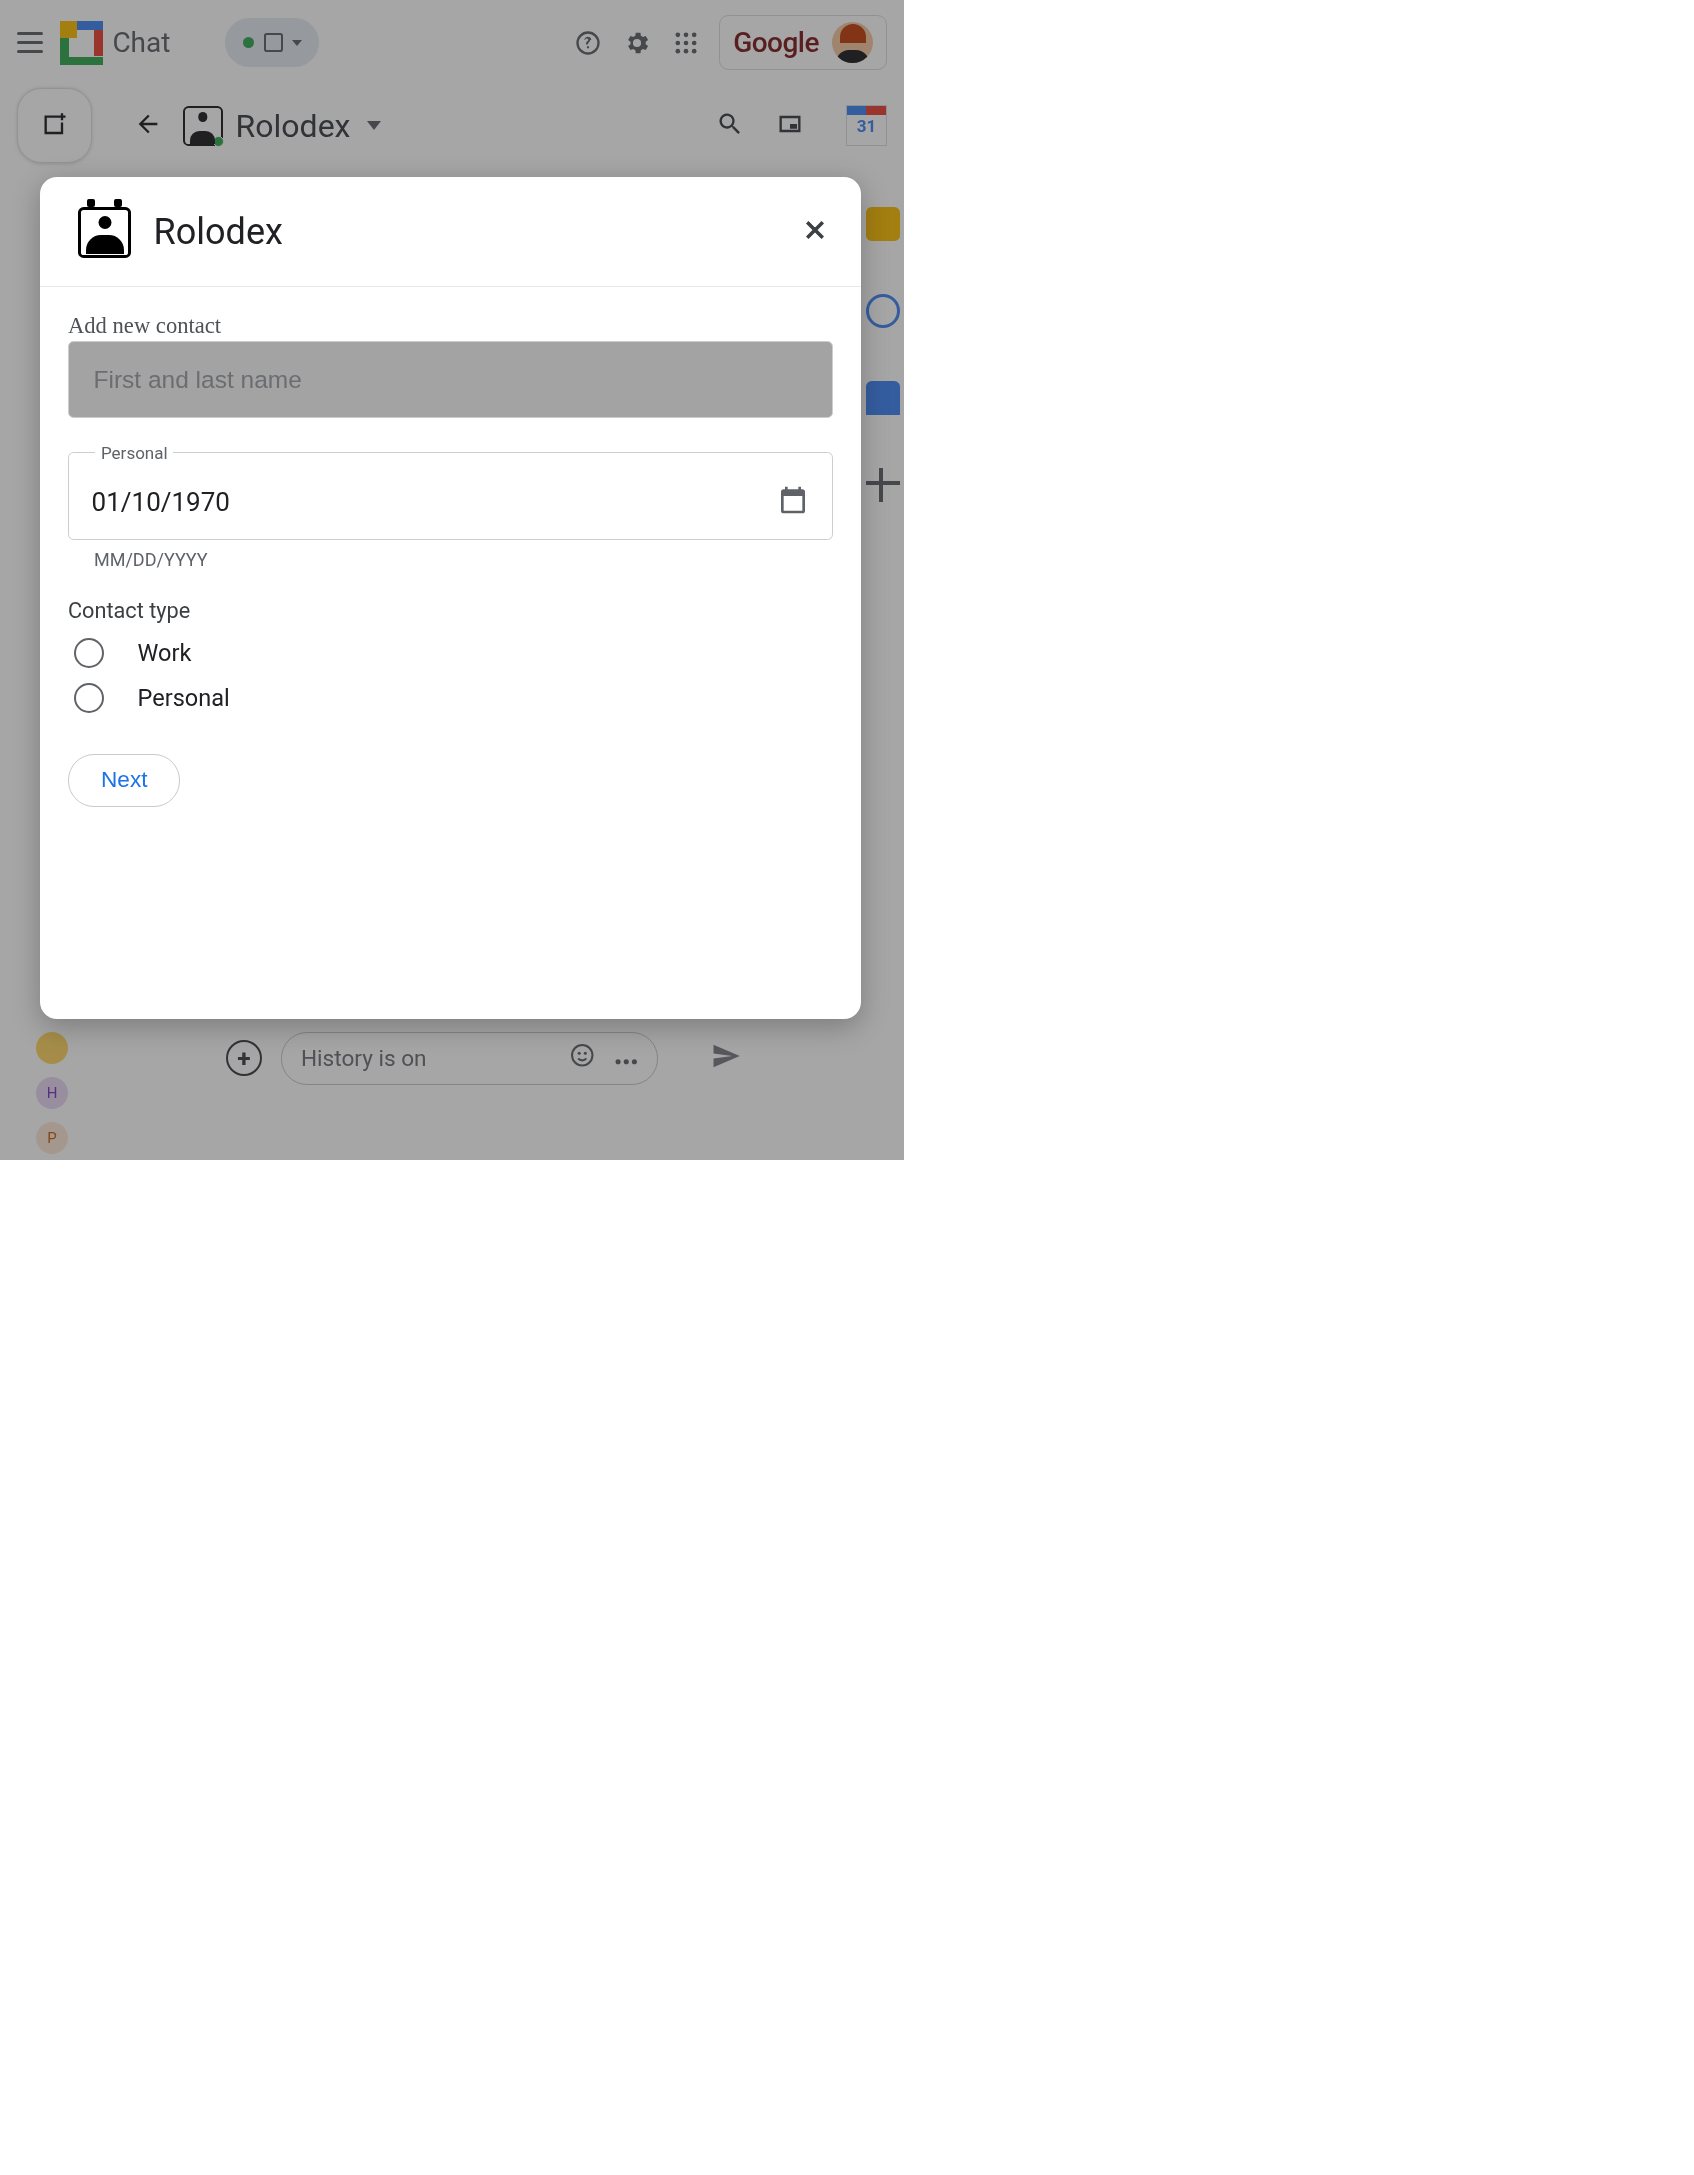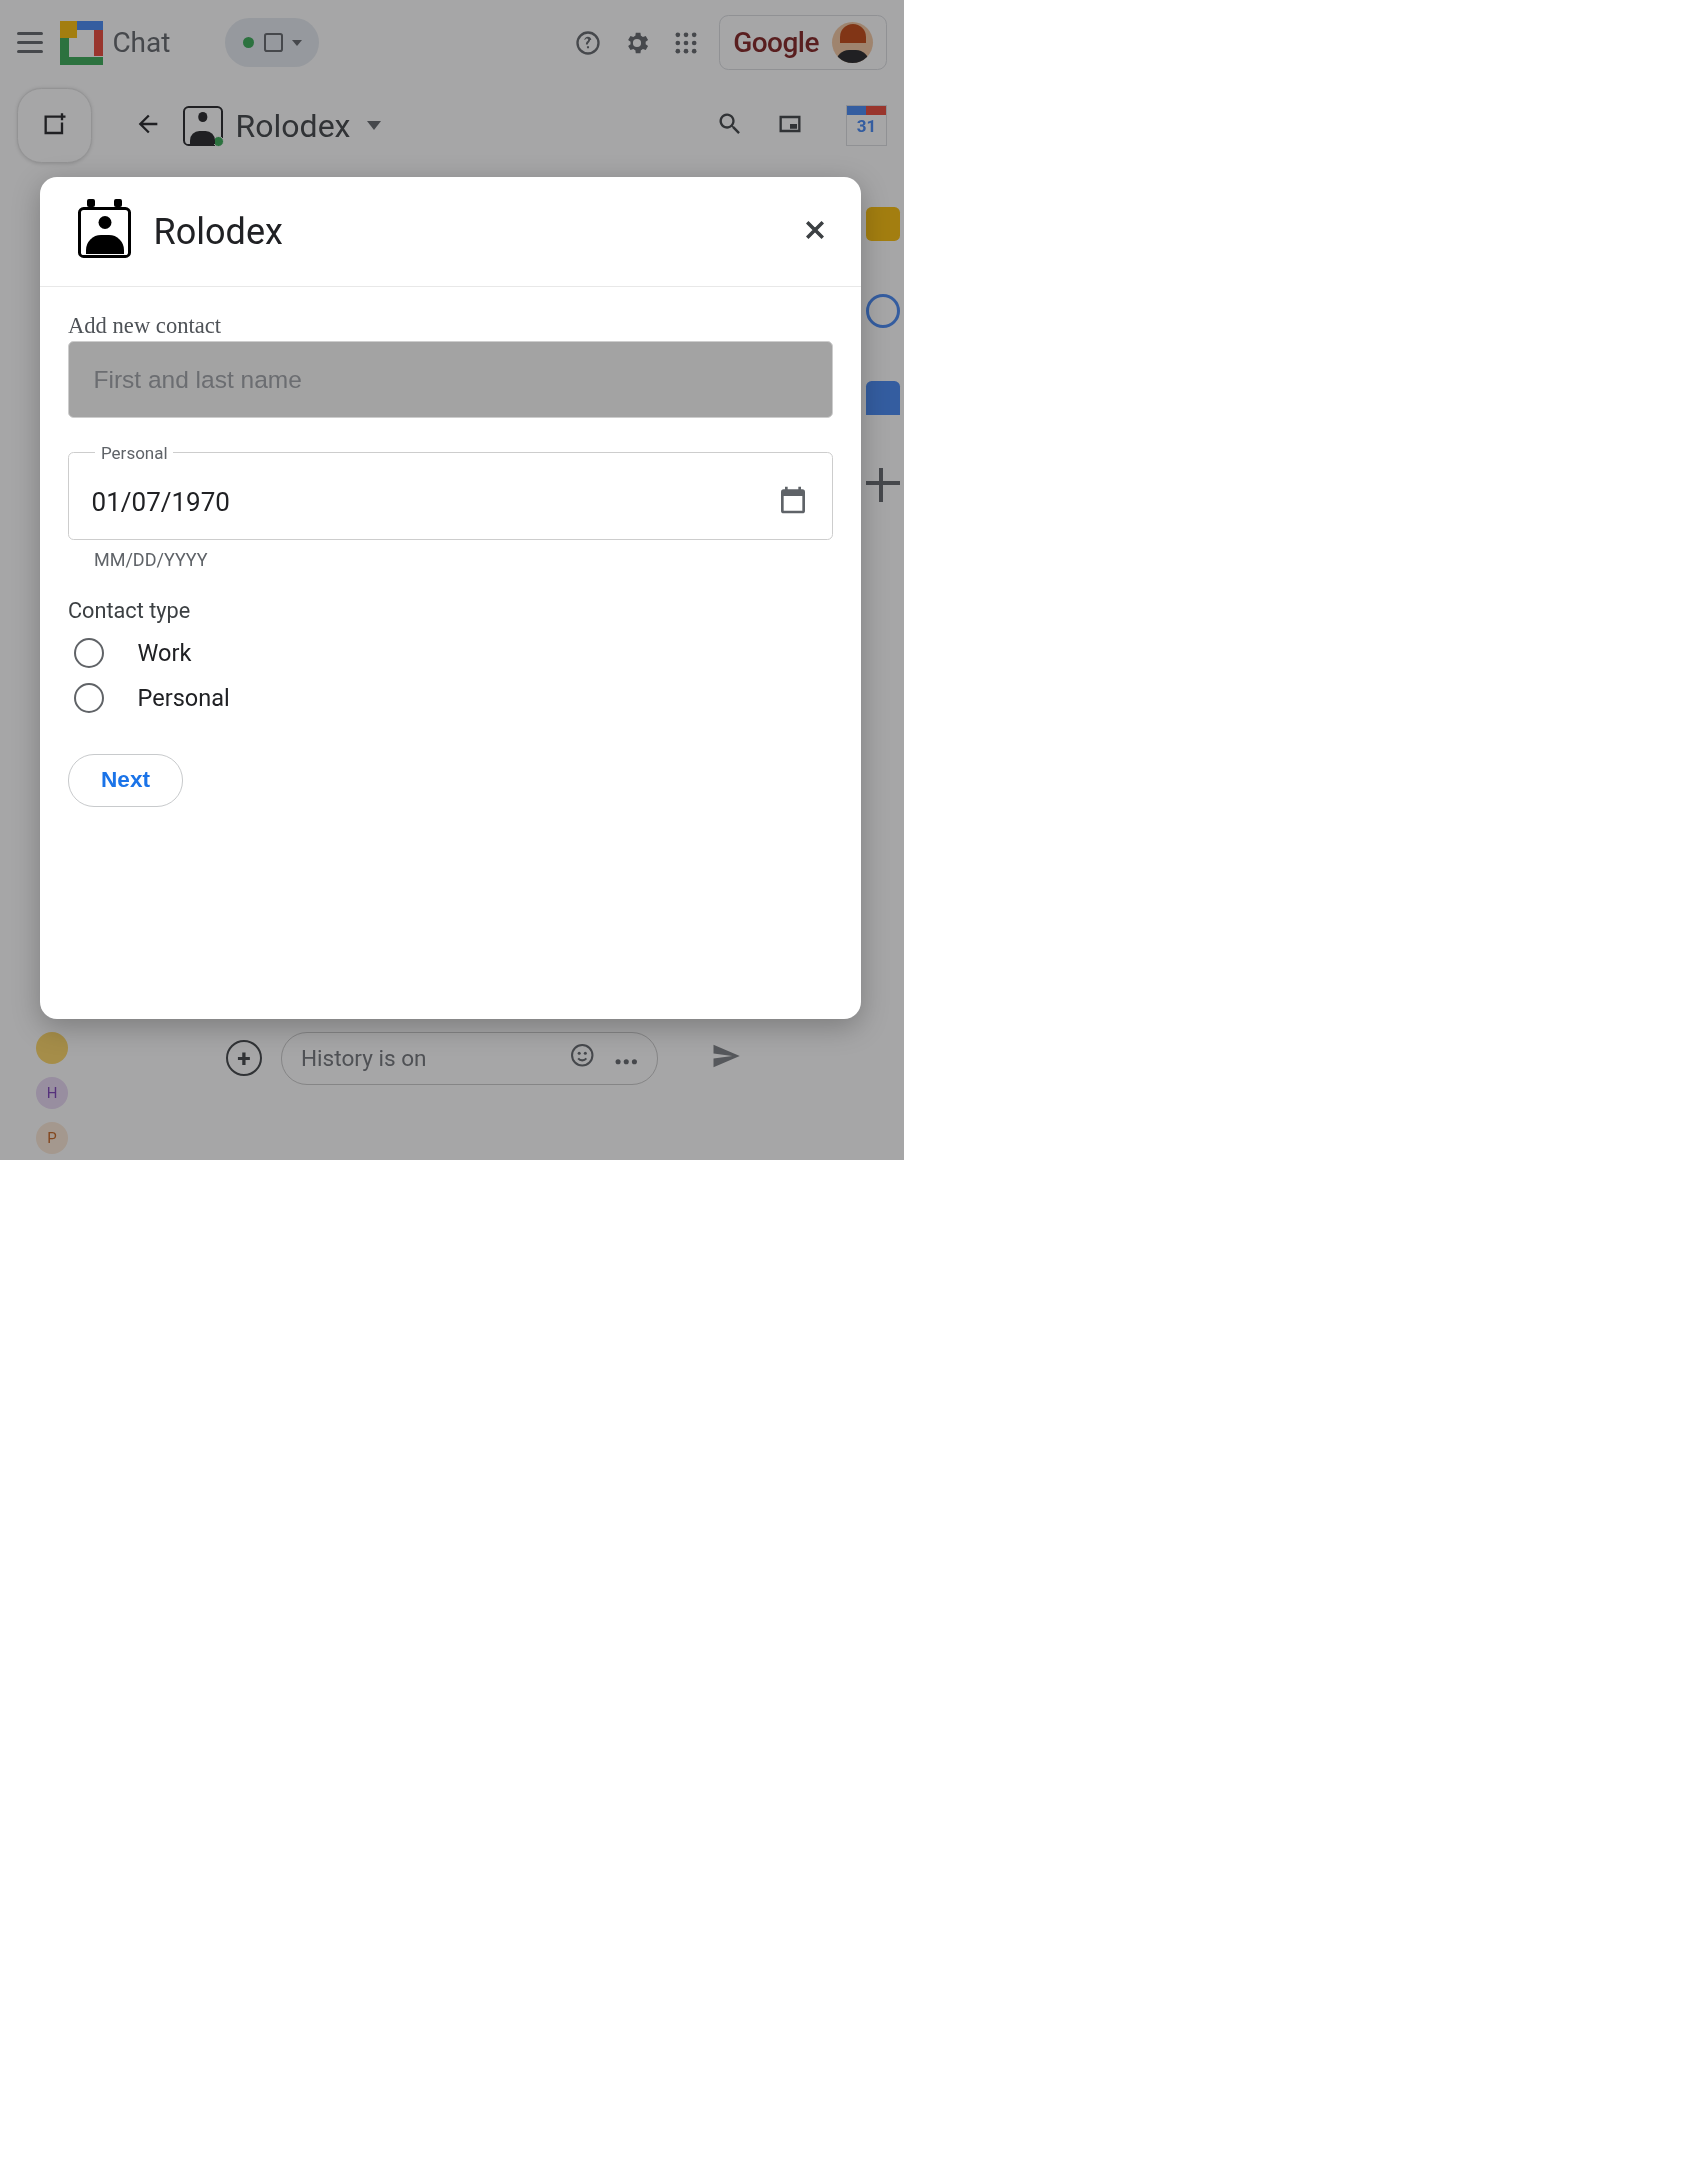--- a/index.html
+++ b/index.html
@@ -133,21 +133,21 @@
   .date-icon{margin-left:auto;color:#5f6368;}
   .date-icon svg{width:32px;height:32px;fill:#5f6368;}
   .date-hint{font-size:18px;color:#5f6368;margin-top:9.4px;margin-left:26px;}
   .contact-type-label{font-size:21.7px;color:#3c4043;margin-top:28px;margin-bottom:15px;}
   .radio-row{display:flex;align-items:center;gap:34px;margin-bottom:15px;padding-left:5.6px;}
   .radio-circle{width:30px;height:30px;border:2.8px solid #606367;border-radius:50%;}
   .radio-label{font-size:23.5px;color:#202124;}
   .next-btn{
     margin-top:26px;
     height:53px; padding:0 32px; border:0.9px solid #c8cacc; border-radius:26px;
-    background:#fff; color:#1a73e8; font-size:22.6px; font-weight:700;
+    background:#fff; color:#1a73e8; font-size:22.6px; font-weight:400;
     display:inline-flex;align-items:center;justify-content:center;cursor:pointer;
   }
 </style>
 </head>
 <body>
 
 <div class="topbar">
   <div class="hamburger">
       <span></span>
       <span></span>
@@ -294,21 +294,21 @@
     </div>
   </div>
   <div class="modal-body">
     <div class="section-label">Add new contact</div>
 
     <input class="text-input" type="text" placeholder="First and last name" style="">
 
     <div class="date-wrap">
       <fieldset class="date-fieldset">
         <legend class="date-legend">Personal</legend>
-        <span class="date-value">01/07/1970</span>
+        <span class="date-value">01/10/1970</span>
         <div class="date-icon">
           <svg viewBox="0 0 24 24">
               <path d="M19 4h-1V2h-2v2H8V2H6v2H5a2 2 0 00-2 2v14a2 2 0 002 2h14a2 2 0 002-2V6a2 2 0 00-2-2zm0 16H5V9h14v11z"></path>
             </svg>
         </div>
       </fieldset>
       <div class="date-hint">MM/DD/YYYY</div>
     </div>
 
     <div class="contact-type-label">Contact type</div>

